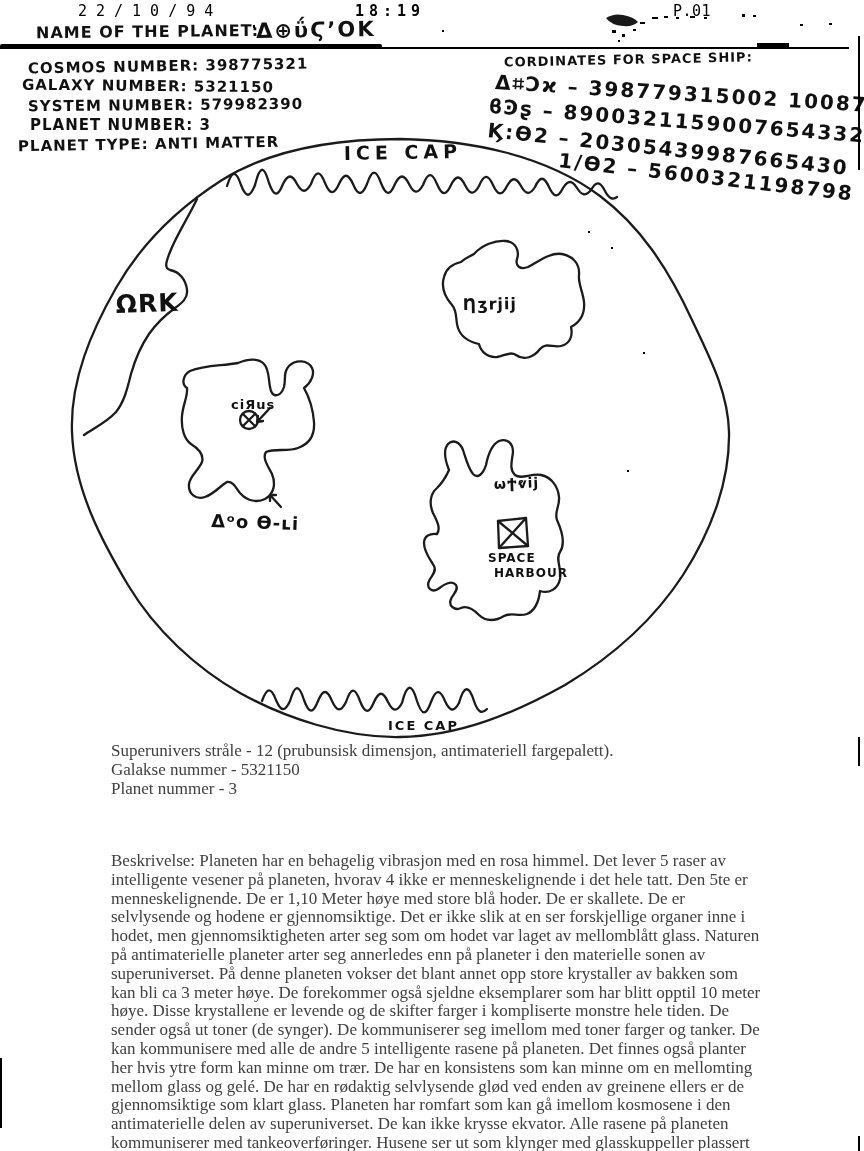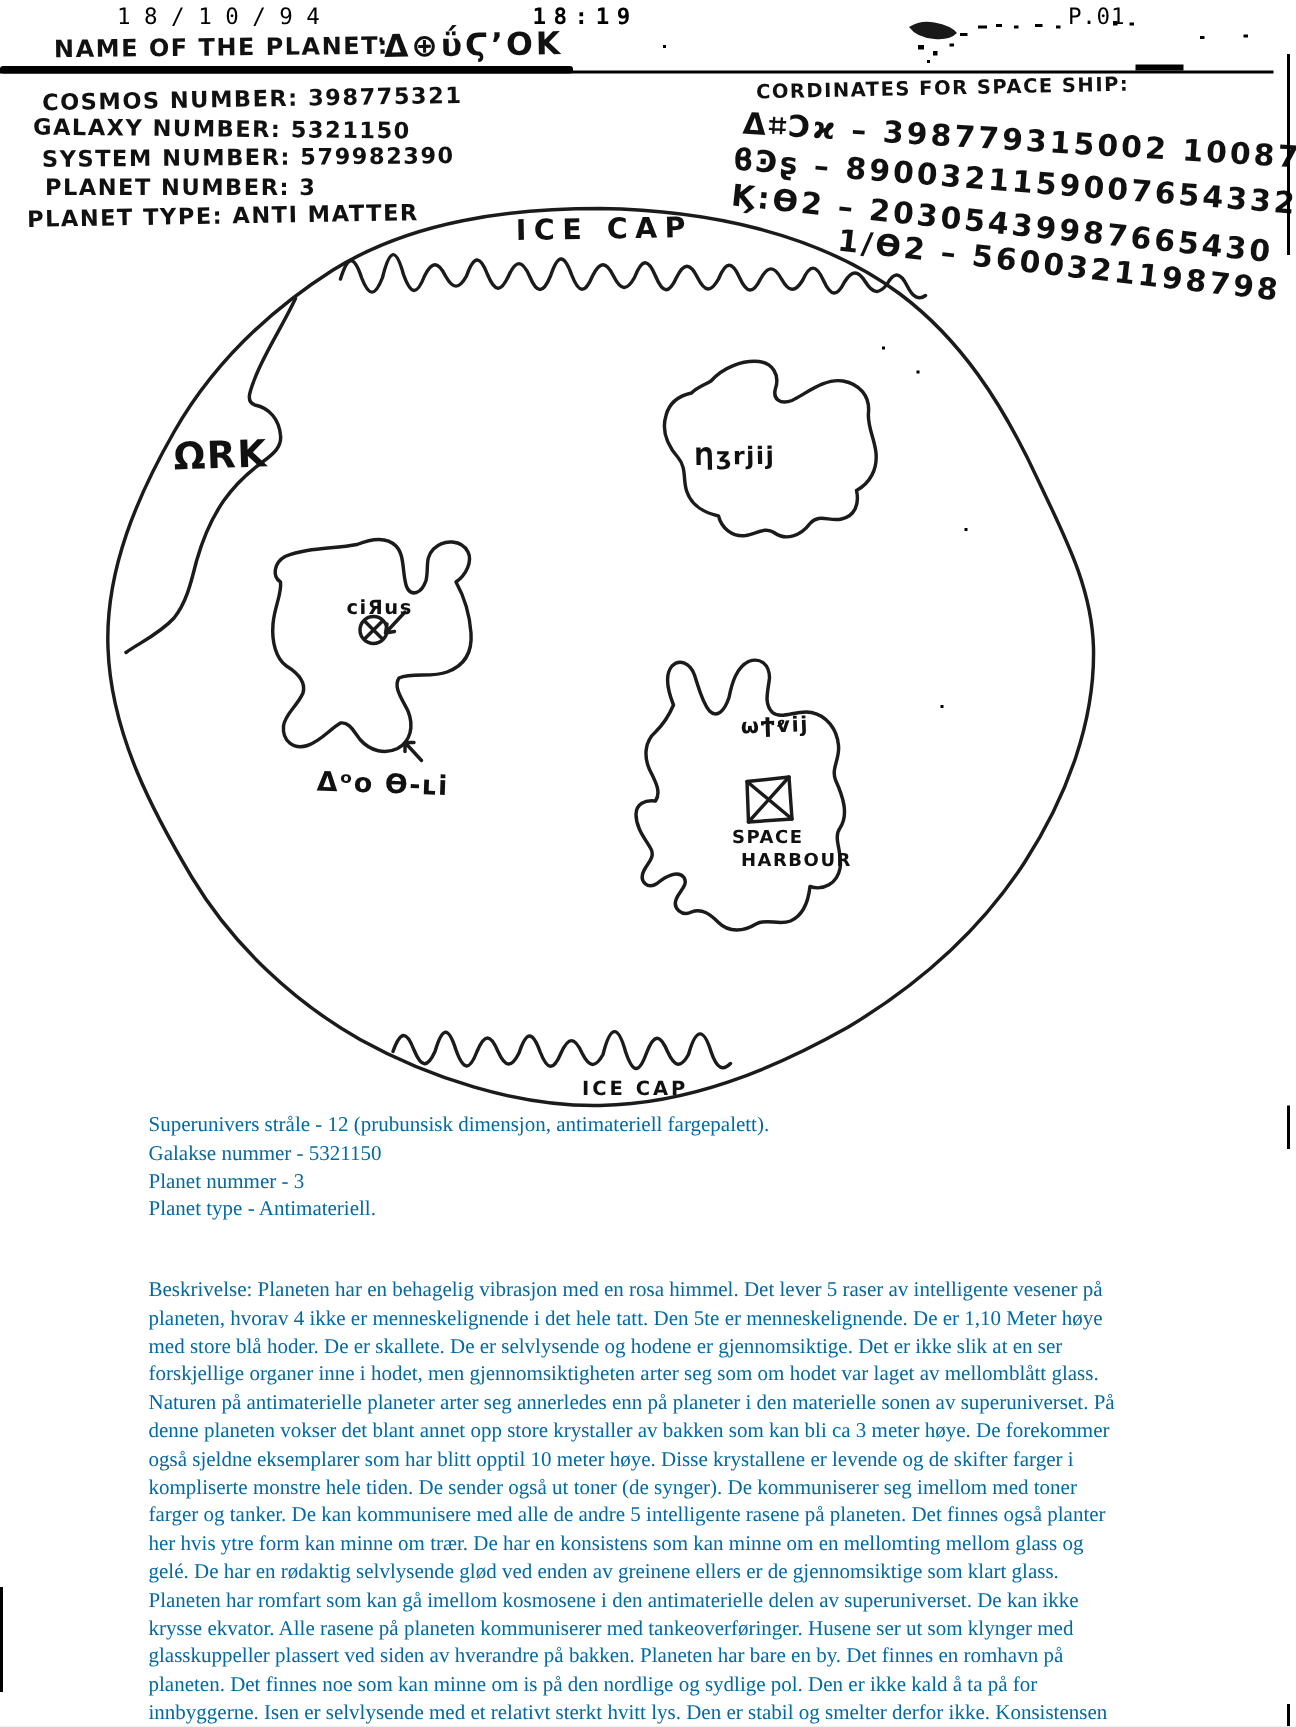--- a/index.html
+++ b/index.html
@@ -15,35 +15,35 @@
   .hand{
     font-family:"DejaVu Sans", sans-serif;font-weight:700;color:#111;
     white-space:nowrap;
   }
   .hand-title{position:absolute;left:36px;top:22px;font-size:16px;letter-spacing:1px;transform:rotate(-0.6deg);}
   .hand-symbols{position:absolute;left:256px;top:18px;font-size:21px;letter-spacing:2px;transform:rotate(-1deg);}
   .hw-line{position:absolute;font-size:15px;letter-spacing:1px;}
   .coord-head{position:absolute;left:504px;top:52px;font-size:13px;letter-spacing:1px;transform:rotate(-1.2deg);}
   .coord-line{position:absolute;font-size:20px;letter-spacing:2px;transform-origin:left top;}
   .rule{position:absolute;background:#000;}
-  .typed{position:absolute;left:99px;font-size:14px;line-height:18.8px;color:#0369a1;}
+  .typed{position:absolute;left:111px;font-size:17px;line-height:18.8px;color:#404040;}
   .typed .tline{white-space:nowrap;}
   .para{width:650px;text-align:left;}
   svg.overlay{position:absolute;left:0;top:0;}
   svg .ink{stroke:#1b1b1b;stroke-width:2.3;fill:none;stroke-linecap:round;stroke-linejoin:round;}
   svg text.map-hand{font-family:"DejaVu Sans", sans-serif;font-weight:700;fill:#111;}
 </style>
 </head>
 <body>
 
 <div class="page">
 
-  <div class="fax" style="left:78px;top:2px;letter-spacing:9px;">18/10/94</div>
+  <div class="fax" style="left:78px;top:2px;letter-spacing:9px;">22/10/94</div>
   <div class="fax" style="left:355px;top:2px;letter-spacing:5px;font-weight:bold;">18:19</div>
-  <div class="fax" style="left:712px;top:2px;letter-spacing:0.5px;">P.01</div>
+  <div class="fax" style="left:673px;top:2px;letter-spacing:0.5px;">P.01</div>
 
   <div class="hand hand-title">NAME OF THE PLANET:</div>
   <div class="hand hand-symbols">Δ⊕ΰϚ’OK</div>
 
   <div class="rule" style="left:0;top:44px;width:382px;height:5px;border-radius:2px;"></div>
   <div class="rule" style="left:0;top:47px;width:849px;height:2px;"></div>
   <div class="rule" style="left:757px;top:43px;width:32px;height:4px;"></div>
 
   <div class="hand hw-line" style="left:28px;top:57px;transform:rotate(-1deg);">COSMOS NUMBER: 398775321</div>
   <div class="hand hw-line" style="left:22px;top:77px;transform:rotate(0.6deg);">GALAXY NUMBER: 5321150</div>
@@ -175,18 +175,17 @@
       <line x1="859" y1="737" x2="859" y2="766"></line>
       <line x1="859" y1="1136" x2="859" y2="1151"></line>
       <line x1="1" y1="1058" x2="1" y2="1128"></line>
     </g>
   </svg>
 
   <div class="typed" style="top:742px;">
     <div class="tline">Superunivers stråle - 12 (prubunsisk dimensjon, antimateriell fargepalett).</div>
     <div class="tline">Galakse nummer - 5321150</div>
     <div class="tline">Planet nummer - 3</div>
-    <div class="tline">Planet type - Antimateriell.</div>
   </div>
 
   <div class="typed para" style="top:852px;">Beskrivelse: Planeten har en behagelig vibrasjon med en rosa himmel.  Det lever 5 raser av intelligente vesener på planeten, hvorav 4 ikke er menneskelignende i det hele tatt. Den 5te er menneskelignende. De er 1,10 Meter høye med store blå hoder. De er skallete. De er selvlysende og hodene er gjennomsiktige. Det er ikke slik at en ser forskjellige organer inne i hodet, men gjennomsiktigheten arter seg som om hodet var laget av mellomblått glass. Naturen på antimaterielle planeter arter seg annerledes enn på planeter i den materielle sonen av superuniverset. På denne planeten vokser det blant annet opp store krystaller av bakken som kan bli ca 3 meter høye.  De forekommer også sjeldne eksemplarer som har blitt opptil 10 meter høye.  Disse krystallene er levende og de skifter farger i kompliserte monstre hele tiden. De sender også ut toner (de synger). De kommuniserer seg imellom med toner farger og tanker. De kan kommunisere med alle de andre 5 intelligente rasene på planeten. Det finnes også planter her hvis ytre form kan minne om trær. De har en konsistens som kan minne om en mellomting mellom glass og gelé. De har en rødaktig selvlysende glød ved enden av greinene ellers er de gjennomsiktige som klart glass. Planeten har romfart som kan gå imellom kosmosene i den antimaterielle delen av superuniverset. De kan ikke krysse ekvator. Alle rasene på planeten kommuniserer med tankeoverføringer.  Husene ser ut som klynger med glasskuppeller plassert ved siden av hverandre på bakken. Planeten har bare en by. Det finnes en romhavn på planeten.  Det finnes noe som kan minne om is på den nordlige og sydlige pol. Den er ikke kald å ta på for innbyggerne. Isen er selvlysende med et relativt sterkt hvitt lys. Den er stabil og smelter derfor ikke. Konsistensen kan minne om en blanding av isopor og leire.</div>
 
 </div>
 
 </body></html>

